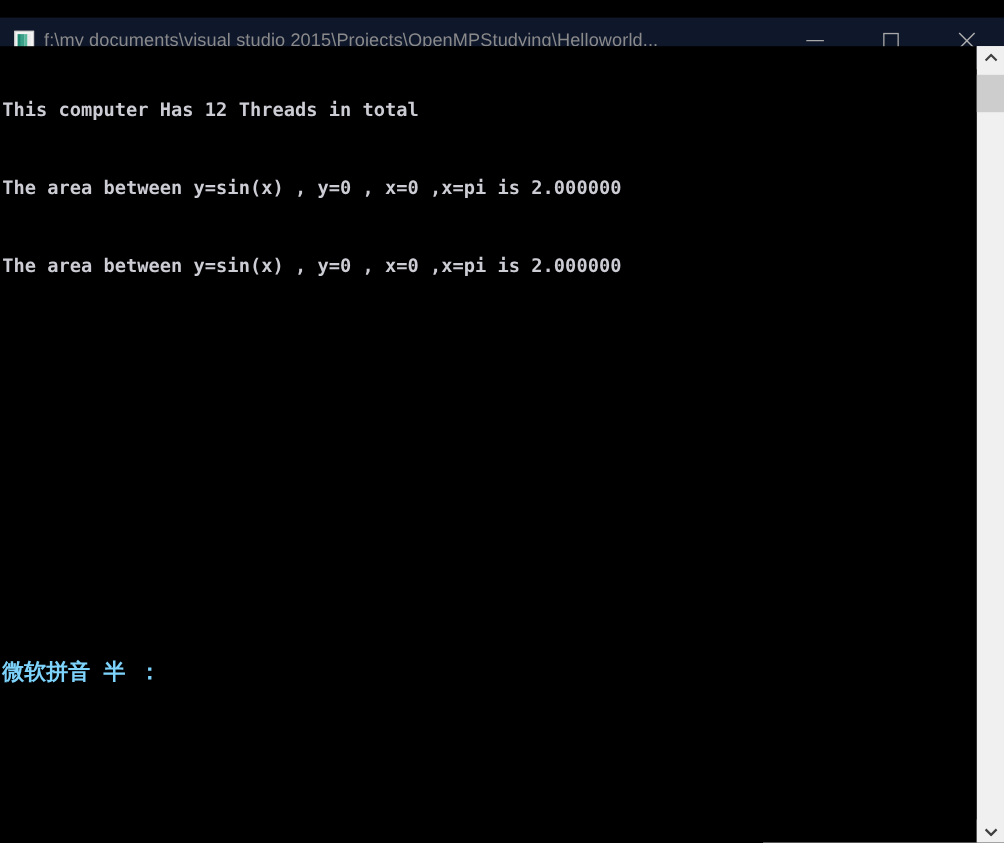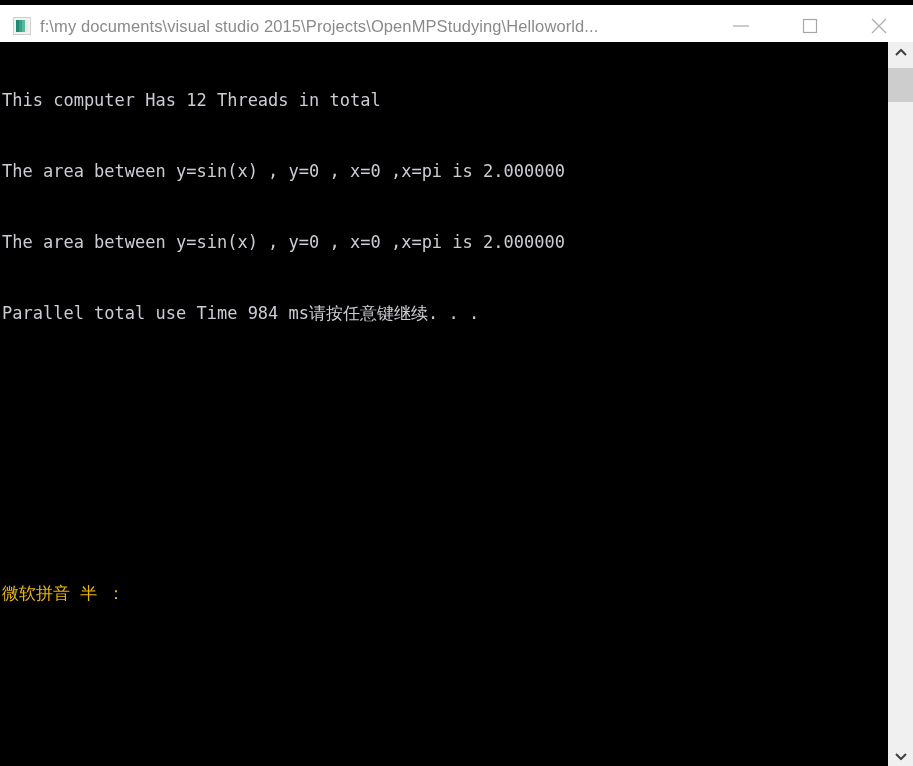--- a/index.html
+++ b/index.html
@@ -19,24 +19,24 @@
     width: 913px;
     height: 766px;
     background: #000000;
     overflow: hidden;
   }
 
   
   .titlebar {
     position: absolute;
     left: 0;
-    top: 5px;
+    top: 16px;
     width: 913px;
     height: 42px;
-    background: #ffffff;
+    background: #0f172a;
     display: flex;
     align-items: center;
     box-sizing: border-box;
   }
   .title-icon {
     width: 18px;
     height: 18px;
     margin-left: 13px;
     margin-right: 9px;
     flex: 0 0 auto;
@@ -81,43 +81,44 @@
 
   
   .console {
     position: absolute;
     left: 0;
     top: 42px;
     width: 888px;
     height: 581px;
     background: #000000;
     overflow: hidden;
+    font-weight: bold;
   }
   .console-lines {
     position: absolute;
     left: 2px;
     top: 0px;
     margin: 0;
     padding: 0;
     font-family: "DejaVu Sans Mono", "Liberation Mono", monospace;
     font-size: 17px;
     line-height: 23.6px;
     color: #ccccd4;
     white-space: pre;
   }
   .console-line { display: block; height: 23.6px; }
 
   .ime-status {
     position: absolute;
     left: 2px;
-    bottom: 19px;
+    bottom: 2px;
     font-family: "DejaVu Sans Mono", "Liberation Mono", monospace;
-    font-size: 17px;
+    font-size: 20px;
     line-height: 22px;
-    color: #eab308;
+    color: #7dd3fc;
     white-space: pre;
   }
 
   
   .scrollbar {
     position: absolute;
     right: 0;
     top: 42px;
     width: 25px;
     height: 724px;
@@ -173,21 +174,20 @@
         </svg>
       </div>
     </div>
   </div>
 
   <div class="console">
     <div class="console-lines">
       <span class="console-line">This computer Has 12 Threads in total</span>
       <span class="console-line">The area between y=sin(x) , y=0 , x=0 ,x=pi is 2.000000</span>
       <span class="console-line">The area between y=sin(x) , y=0 , x=0 ,x=pi is 2.000000</span>
-      <span class="console-line">Parallel total use Time 984 ms请按任意键继续. . .</span>
     </div>
     <div class="ime-status">微软拼音 半 ：</div>
   </div>
 
   <div class="scrollbar">
     <div class="sb-btn up">
       <svg width="13" height="9" viewBox="0 0 13 9">
         <polyline points="1.5,6.5 6.5,1.5 11.5,6.5" fill="none" stroke="#404040" stroke-width="2"></polyline>
       </svg>
     </div>

